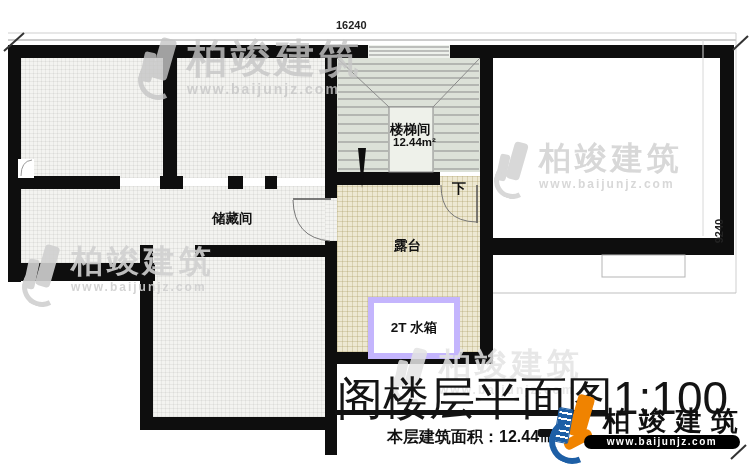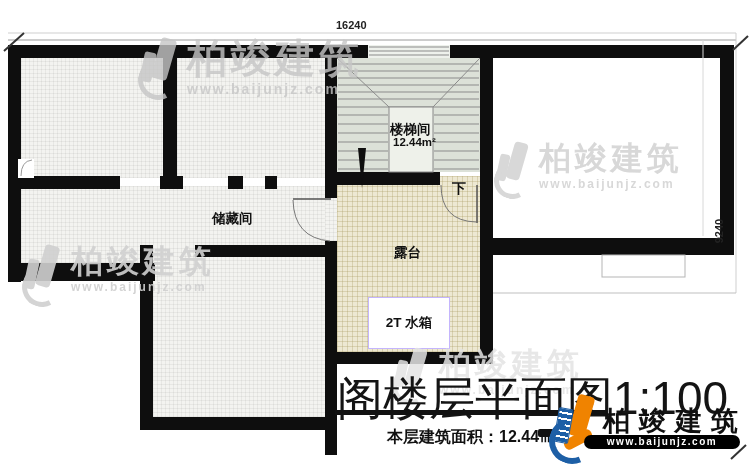--- a/index.html
+++ b/index.html
@@ -19,21 +19,21 @@
     background-image:
       repeating-linear-gradient(0deg,rgba(166,152,94,.30) 0 1px,transparent 1px 5px),
       repeating-linear-gradient(90deg,rgba(166,152,94,.30) 0 1px,transparent 1px 5px);
   }
   .tex-stair{background:#dce1d8;}
   .tex-stairgap{background:#eef1ec;}
   .label{position:absolute;z-index:5;font-weight:700;color:#111;white-space:nowrap;}
   .dim{position:absolute;z-index:5;font-weight:700;color:#222;font-size:11px;white-space:nowrap;}
   svg.linework{position:absolute;left:0;top:0;z-index:3;pointer-events:none;}
   
-  .tank{position:absolute;z-index:3;background:#fff;border:1px solid #c4b5fd;
+  .tank{position:absolute;z-index:3;background:#fff;border:6px solid #c4b5fd;
         display:flex;align-items:center;justify-content:center;}
   
   .wm{position:absolute;z-index:4;display:flex;gap:7px;align-items:flex-start;color:#c6c6c6;}
   .wm .wm-text{display:flex;flex-direction:column;}
   .wm .wm-name{font-weight:700;letter-spacing:4px;line-height:1.02;}
   .wm .wm-url{font-weight:700;letter-spacing:2px;font-size:13px;margin-top:2px;}
   .wm-icon{position:relative;flex:none;}
   .wm-icon .bar1{position:absolute;border-radius:4px;background:currentColor;transform:rotate(16deg);}
   .wm-icon .bar2{position:absolute;border-radius:3px;background:currentColor;transform:rotate(12deg);}
   .wm-icon .swoosh{position:absolute;border-radius:50%;border-style:solid;
@@ -201,21 +201,21 @@
     </span>
     <span class="wm-text">
       <span class="wm-name" style="font-size:32px;">柏竣建筑</span>
       <span class="wm-url" style="font-size:12px;">www.baijunjz.com</span>
     </span>
   </div>
 
   <div class="label" style="left:212px;top:210px;font-size:13.5px;">储藏间</div>
   <div class="label" style="left:390px;top:121px;font-size:13.5px;">楼梯间</div>
   <div class="label" style="left:393px;top:136px;font-size:11.5px;">12.44m²</div>
-  <div class="label" style="left:394px;top:244px;font-size:13.5px;">露台</div>
+  <div class="label" style="left:394px;top:237px;font-size:13.5px;">露台</div>
   <div class="label" style="left:452px;top:180px;font-size:14px;">下</div>
 
   <div class="tank" style="left:368px;top:297px;width:80px;height:50px;">
     <span class="label" style="position:static;font-size:13.5px;">2T 水箱</span>
   </div>
 
   <div class="dim" style="left:336px;top:19px;width:92px;text-align:left;">16240</div>
   <div class="dim" style="left:700px;top:224px;width:40px;height:14px;text-align:center;transform:rotate(-90deg);">9240</div>
 
   <div class="title-main" style="left:337px;top:368px;">阁楼层平面图1:100</div>

